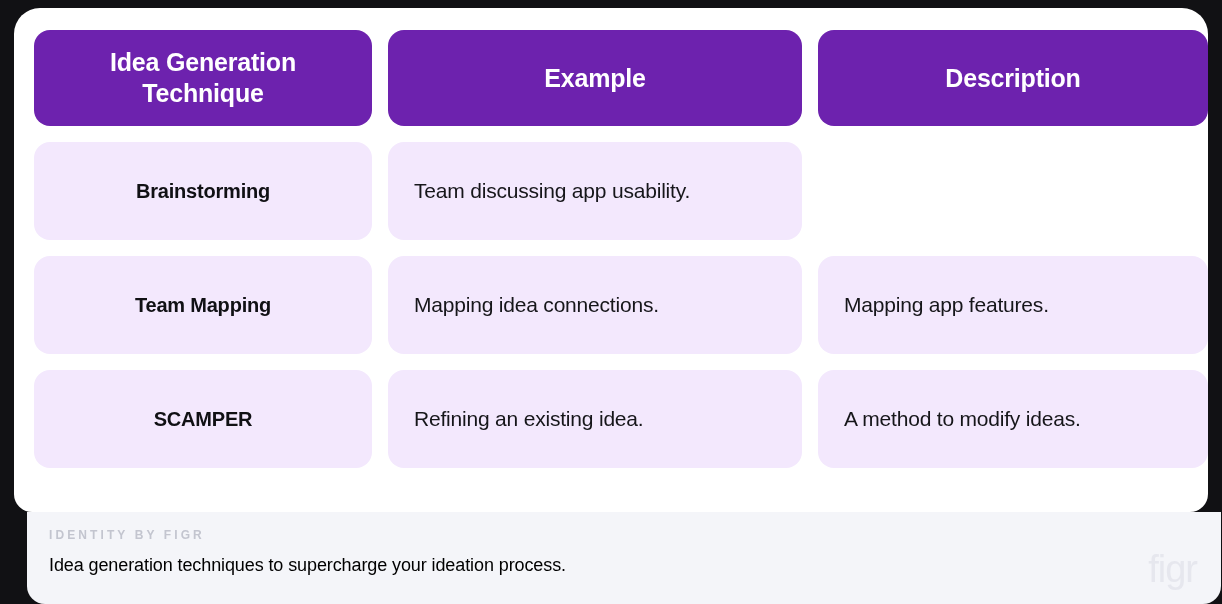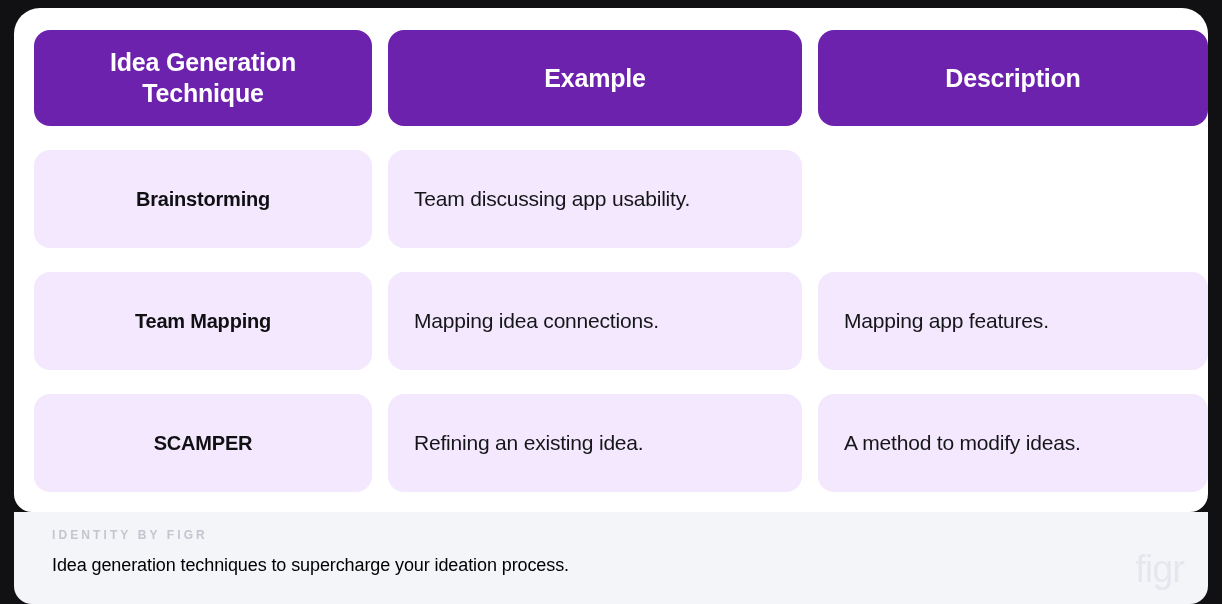--- a/index.html
+++ b/index.html
@@ -34,21 +34,21 @@
     border-radius: 26px 26px 18px 18px;
     padding: 22px 20px 20px 20px;
     display: flex;
     flex-direction: column;
     z-index: 2;
   }
 
   .table {
     display: flex;
     flex-direction: column;
-    gap: 24px;
+    gap: 16px;
   }
 
   .row {
     display: grid;
     grid-template-columns: 338px 414px 390px;
     gap: 16px;
   }
 
   
   .head-cell {
@@ -96,27 +96,27 @@
     color: #16161A;
     font-size: 21px;
     font-weight: normal;
     line-height: 1.35;
     letter-spacing: -0.2px;
   }
 
   
   .footer {
     position: absolute;
-    left: 14px;
+    left: 27px;
     top: 512px;
     width: 1194px;
     height: 92px;
     background: #F4F5F9;
     border-radius: 0 0 18px 18px;
-    padding: 16px 22px 0 38px;
+    padding: 16px 22px 0 22px;
     z-index: 1;
   }
 
   .footer-kicker {
     color: #C3C5CF;
     font-size: 12px;
     font-weight: bold;
     letter-spacing: 3.1px;
     text-transform: uppercase;
   }

